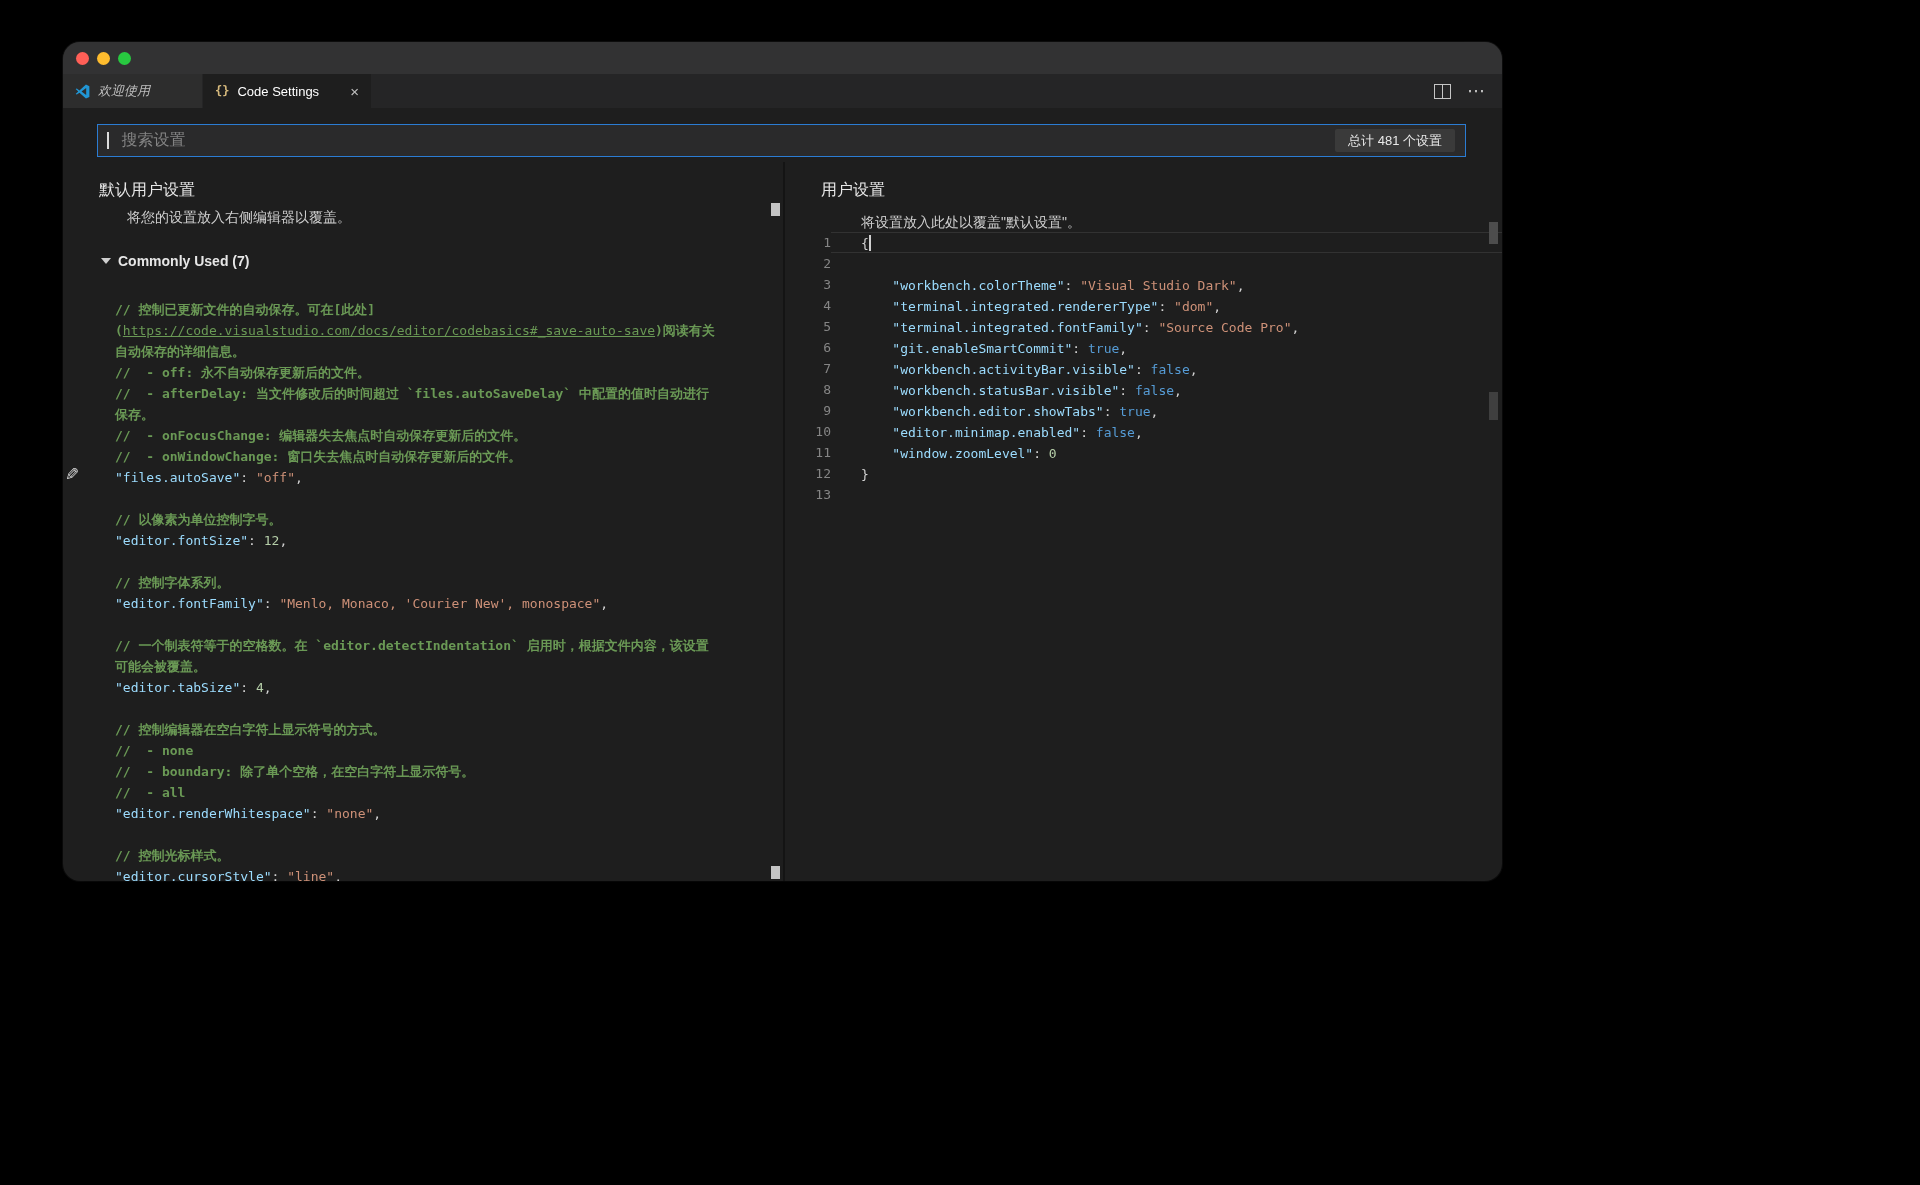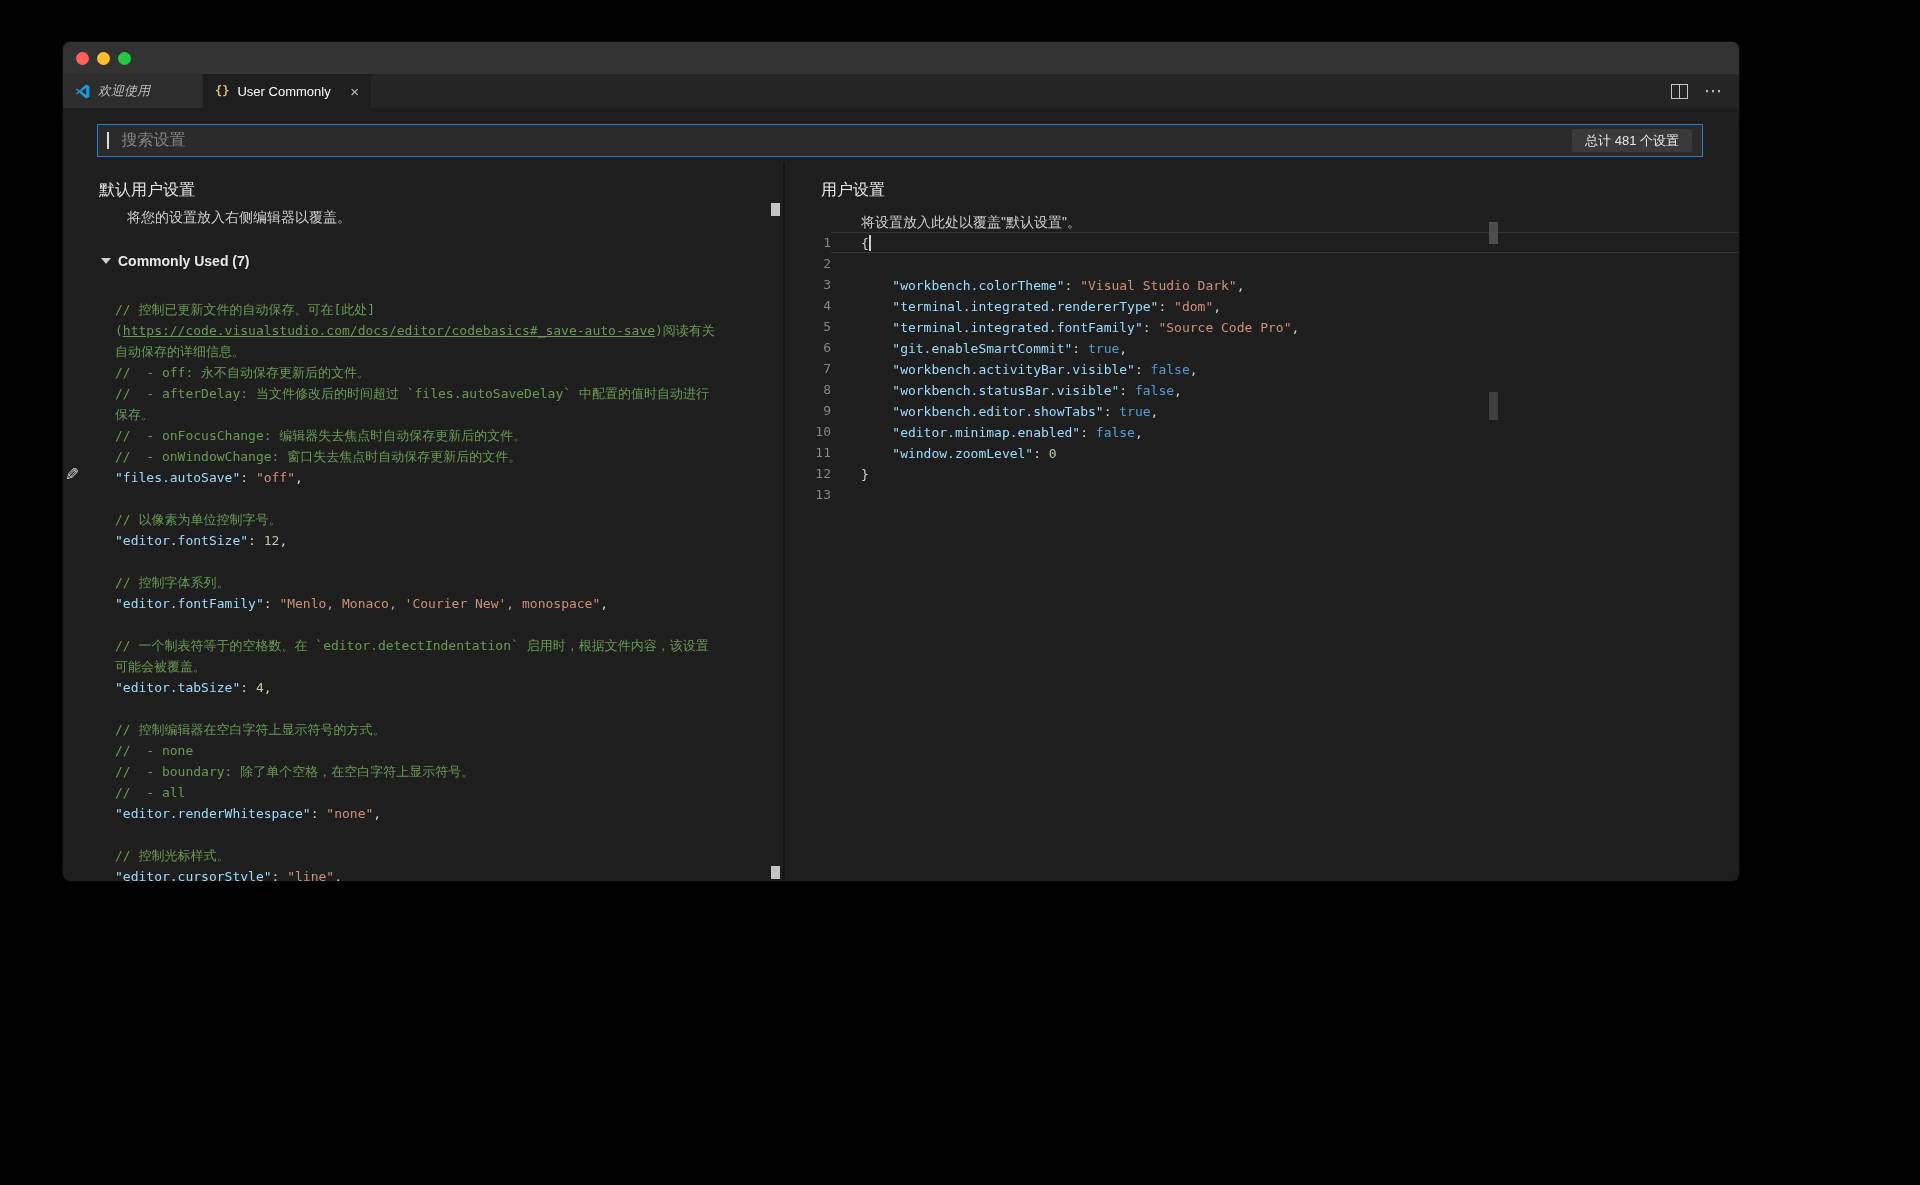--- a/index.html
+++ b/index.html
@@ -1,21 +1,21 @@
 <!DOCTYPE html>
 <html style="--c-comment: #6a9955; --c-key: #9cdcfe; --c-str: #ce9178; --c-num: #b5cea8; --c-kw: #569cd6; --c-focus: #2b7cd3;"><head>
 <meta charset="utf-8">
 <style>
   * { margin:0; padding:0; box-sizing:border-box; }
   html,body { background:#000; }
   body { width:1920px; height:1185px; position:relative; overflow:hidden;
          font-family:"Liberation Sans","DejaVu Sans",sans-serif; }
 
-  .window { position:absolute; left:63px; top:42px; width:1676px; height:839px;
-            background:#1e1e1e; border-radius:7px; overflow:hidden;
+  .window { position:absolute; left:63px; top:42px; width:1439px; height:839px;
+            background:#1e1e1e; border-radius:17px; overflow:hidden;
             box-shadow:0 30px 80px rgba(0,0,0,.75), 0 0 0 1px rgba(255,255,255,.06); }
 
   
   .titlebar { height:32px; background:#323233; display:flex; align-items:center; }
   .traffic { display:flex; gap:8px; padding-left:13px; }
   .tl { width:13px; height:13px; border-radius:50%; display:inline-block; }
   .tl.red{background:#ff5f57} .tl.yellow{background:#febc2e} .tl.green{background:#28c840}
 
   
   .tabbar { height:34px; background:#252526; display:flex; align-items:stretch; }
@@ -63,21 +63,21 @@
   .line-content { white-space:pre; flex:1;
                   border-top:1px solid transparent; border-bottom:1px solid transparent; }
   .code-line.current .line-content { border-color:rgba(255,255,255,.09); }
   .left-code { margin-top:27px; margin-left:16px; }
   .editor { margin-top:0; }
   .ln { width:46px; text-align:right; color:#858585; flex:none; }
   .editor .line-content { padding-left:30px; }
   .cursor { display:inline-block; width:2px; height:16px; background:#d0d0d0;
             vertical-align:-3px; }
 
-  .tk-comment { color:var(--c-comment,#6a9955); }
+  .tk-comment { color:var(--c-comment,#6a9955);font-weight:bold; }
   .tk-link { color:var(--c-comment,#6a9955); text-decoration:underline; }
   .tk-key { color:var(--c-key,#9cdcfe); }
   .tk-str { color:var(--c-str,#ce9178); }
   .tk-num { color:var(--c-num,#b5cea8); }
   .tk-kw  { color:var(--c-kw,#569cd6); }
   .tk-punct { color:#d4d4d4; }
 
   
   .pencil { position:absolute; left:2px; top:422px; color:#d6d6d6; font-size:17px;
             transform:scaleX(-1); }
@@ -106,21 +106,21 @@
       <div class="tab inactive">
         <span style="display:flex;">
           <svg width="15" height="15" viewBox="0 0 24 24">
             <path fill="#2196d4" d="M17.5 0.8 L7.1 10.2 L2.9 7.1 L1 8 L5.2 12 L1 16 L2.9 16.9 L7.1 13.8 L17.5 23.2 L23 20.6 V3.4 Z M17.9 6.5 V17.5 L10.4 12 Z"></path>
           </svg>
         </span>
         <span class="tab-label">欢迎使用</span>
       </div>
       <div class="tab active">
         <span class="json-icon">{}</span>
-        <span class="tab-label">User Commonly</span>
+        <span class="tab-label">Code Settings</span>
         <span class="tab-close">×</span>
       </div>
       <div class="editor-actions">
         <span style="display:flex;">
           <svg width="17" height="15" viewBox="0 0 17 15">
             <rect x="0.5" y="0.5" width="16" height="14" fill="none" stroke="#c5c5c5"></rect>
             <line x1="8.5" y1="0.5" x2="8.5" y2="14.5" stroke="#c5c5c5"></line>
           </svg>
         </span>
         <span class="more-icon">⋯</span>

